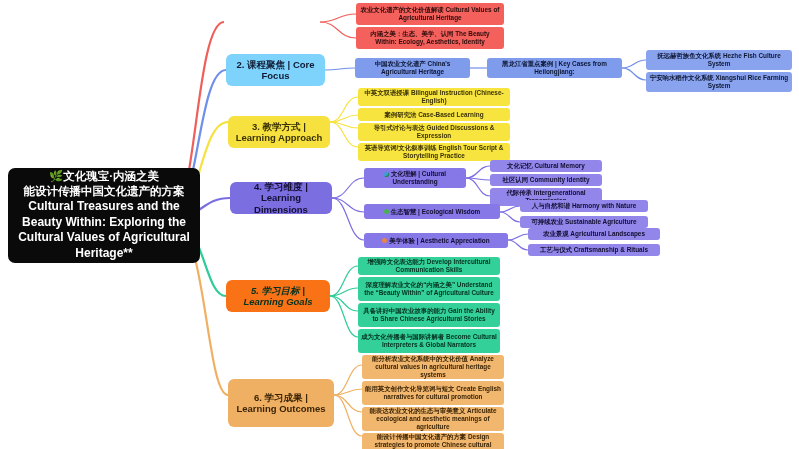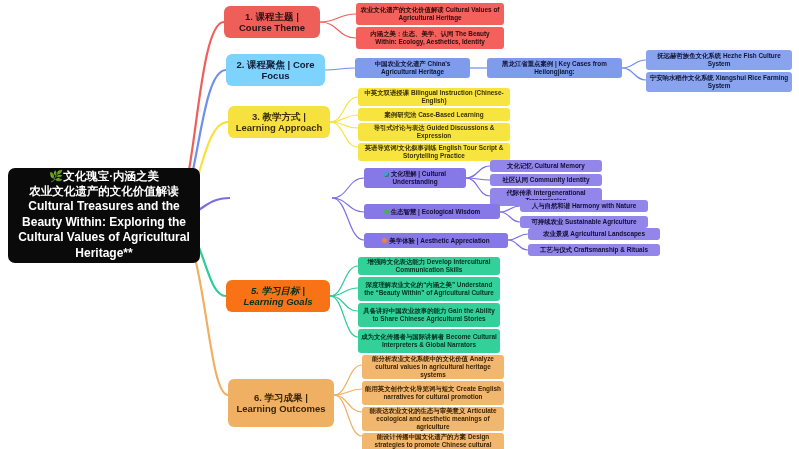--- a/index.html
+++ b/index.html
@@ -132,28 +132,25 @@
 
     <path d="M334,395 C348,395 348,365 362,365" stroke="#f0b063" stroke-width="1.2" fill="none"></path>
     <path d="M334,395 C348,395 348,389 362,389" stroke="#f0b063" stroke-width="1.2" fill="none"></path>
     <path d="M334,395 C348,395 348,412 362,412" stroke="#f0b063" stroke-width="1.2" fill="none"></path>
     <path d="M334,395 C348,395 348,436 362,436" stroke="#f0b063" stroke-width="1.2" fill="none"></path>
   </svg>
 
   <div class="node root" style="left:8px;top:168px;width:192px;height:95px;">
     <span class="txt">
       <span class="cn1">🌿文化瑰宝·内涵之美</span>
-      <span class="cn2">农业文化遗产的文化价值解读</span>
+      <span class="cn2">能设计传播中国文化遗产的方案</span>
       <span class="en">Cultural Treasures and the Beauty Within: Exploring the Cultural Values of Agricultural Heritage**</span>
     </span>
   </div>
 
-  <div class="node lvl1 b1" style="left:224px;top:6px;width:96px;height:32px;">
-    <span class="txt">1. 课程主题 | Course Theme</span>
-  </div>
   <div class="node leaf l1" style="left:356px;top:3px;width:148px;height:22px;">
     <span class="txt">农业文化遗产的文化价值解读 Cultural Values of Agricultural Heritage</span>
   </div>
   <div class="node leaf l1" style="left:356px;top:27px;width:148px;height:22px;">
     <span class="txt">内涵之美：生态、美学、认同 The Beauty Within: Ecology, Aesthetics, Identity</span>
   </div>
 
   <div class="node lvl1 b2" style="left:226px;top:54px;width:99px;height:32px;">
     <span class="txt">2. 课程聚焦 | Core Focus</span>
   </div>
@@ -163,36 +160,39 @@
   <div class="node leaf l2" style="left:487px;top:58px;width:135px;height:20px;">
     <span class="txt">黑龙江省重点案例 | Key Cases from Heilongjiang:</span>
   </div>
   <div class="node leaf l2b" style="left:646px;top:50px;width:146px;height:20px;">
     <span class="txt">抚远赫哲族鱼文化系统 Hezhe Fish Culture System</span>
   </div>
   <div class="node leaf l2b" style="left:646px;top:72px;width:146px;height:20px;">
     <span class="txt">宁安响水稻作文化系统 Xiangshui Rice Farming System</span>
   </div>
 
-  <div class="node lvl1 b3" style="left:228px;top:106px;width:102px;height:32px;">
+  <div class="node lvl1 b3" style="left:228px;top:116px;width:102px;height:32px;">
     <span class="txt">3. 教学方式 | Learning Approach</span>
   </div>
   <div class="node leaf l3" style="left:358px;top:88px;width:152px;height:18px;">
     <span class="txt">中英文双语授课 Bilingual Instruction (Chinese-English)</span>
   </div>
   <div class="node leaf l3" style="left:358px;top:108px;width:152px;height:13px;">
     <span class="txt">案例研究法 Case-Based Learning</span>
   </div>
   <div class="node leaf l3" style="left:358px;top:123px;width:152px;height:18px;">
     <span class="txt">导引式讨论与表达 Guided Discussions &amp; Expression</span>
   </div>
   <div class="node leaf l3" style="left:358px;top:143px;width:152px;height:18px;">
     <span class="txt">英语导览词/文化叙事训练 English Tour Script &amp; Storytelling Practice</span>
   </div>
 
+  <div class="node lvl1 b4" style="left:230px;top:182px;width:102px;height:32px;">
+    <span class="txt">4. 学习维度 | Learning Dimensions</span>
+  </div>
 
   <div class="node leaf l4" style="left:364px;top:168px;width:102px;height:20px;">
     <span class="txt">
       <span class="emoji em-globe"></span><span>文化理解 | Cultural Understanding</span>
     </span>
   </div>
   <div class="node leaf l4b" style="left:490px;top:160px;width:112px;height:12px;">
     <span class="txt">文化记忆 Cultural Memory</span>
   </div>
   <div class="node leaf l4b" style="left:490px;top:174px;width:112px;height:12px;">

